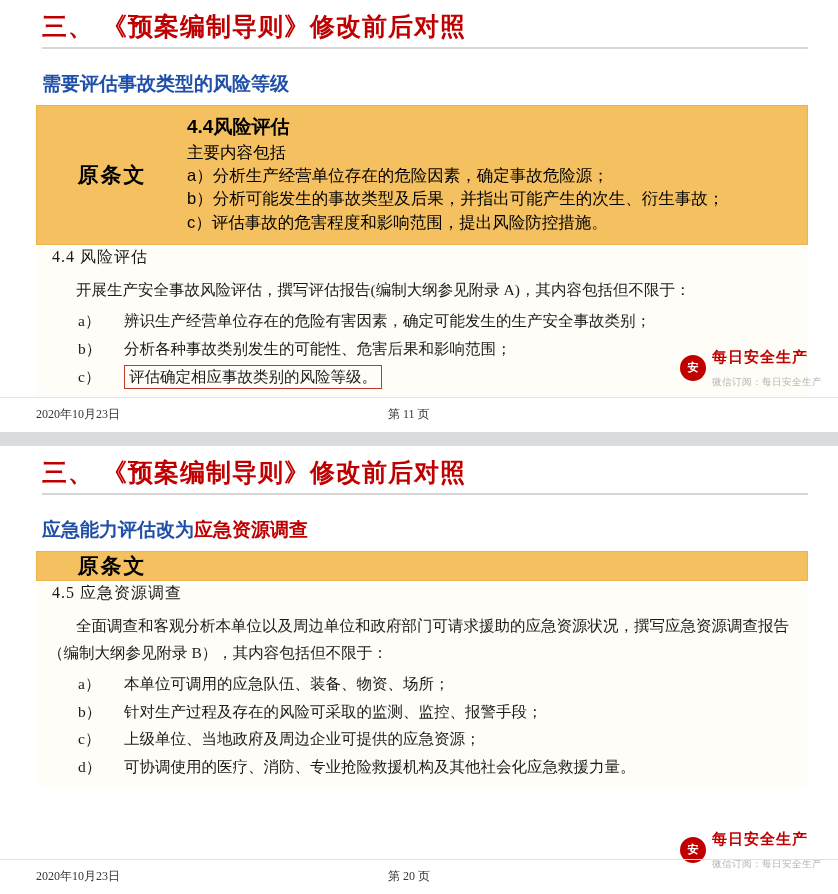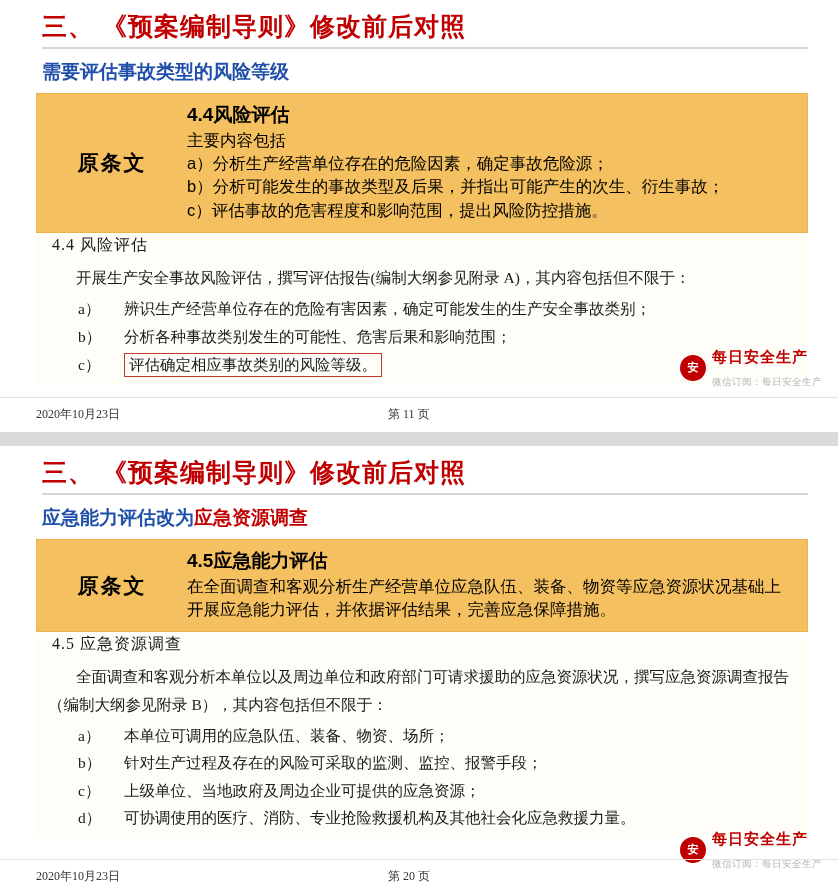--- a/index.html
+++ b/index.html
@@ -37,21 +37,21 @@
   .heading-rule {
     margin: 0 30px 0 42px;
     border-bottom: 2px solid #d6d6d6;
     height: 0;
   }
   
   .subtitle {
     color: #1f4fa8;
     font-weight: bold;
     font-size: 19px;
-    padding: 10px 0 8px 42px;
+    padding: 22px 0 8px 42px;
     white-space: nowrap;
   }
   .subtitle .accent { color: #c00000; }
 
   
   .orig-box {
     margin: 0 30px 0 36px;
     background: #f5c060;
     display: flex;
     align-items: stretch;
@@ -241,24 +241,20 @@
 
   <div class="slide slide-2">
     <div class="heading">三、 《预案编制导则》修改前后对照</div>
     <div class="heading-rule"></div>
     <div class="subtitle">
       <span>应急能力评估改为</span><span class="accent">应急资源调查</span>
     </div>
 
     <div class="orig-box">
       <div class="orig-label">原条文</div>
-      <div class="orig-body">
-        <div class="orig-title">4.5应急能力评估</div>
-        <div class="orig-line">在全面调查和客观分析生产经营单位应急队伍、装备、物资等应急资源状况基础上开展应急能力评估，并依据评估结果，完善应急保障措施。</div>
-      </div>
     </div>
 
     <div class="new-region">
       <div class="new-title">4.5 应急资源调查</div>
       <div class="new-para">全面调查和客观分析本单位以及周边单位和政府部门可请求援助的应急资源状况，撰写应急资源调查报告（编制大纲参见附录 B），其内容包括但不限于：</div>
 
       <div class="new-item">
         <span class="mk">a）</span>
         <span class="tx">本单位可调用的应急队伍、装备、物资、场所；</span>
       </div>

